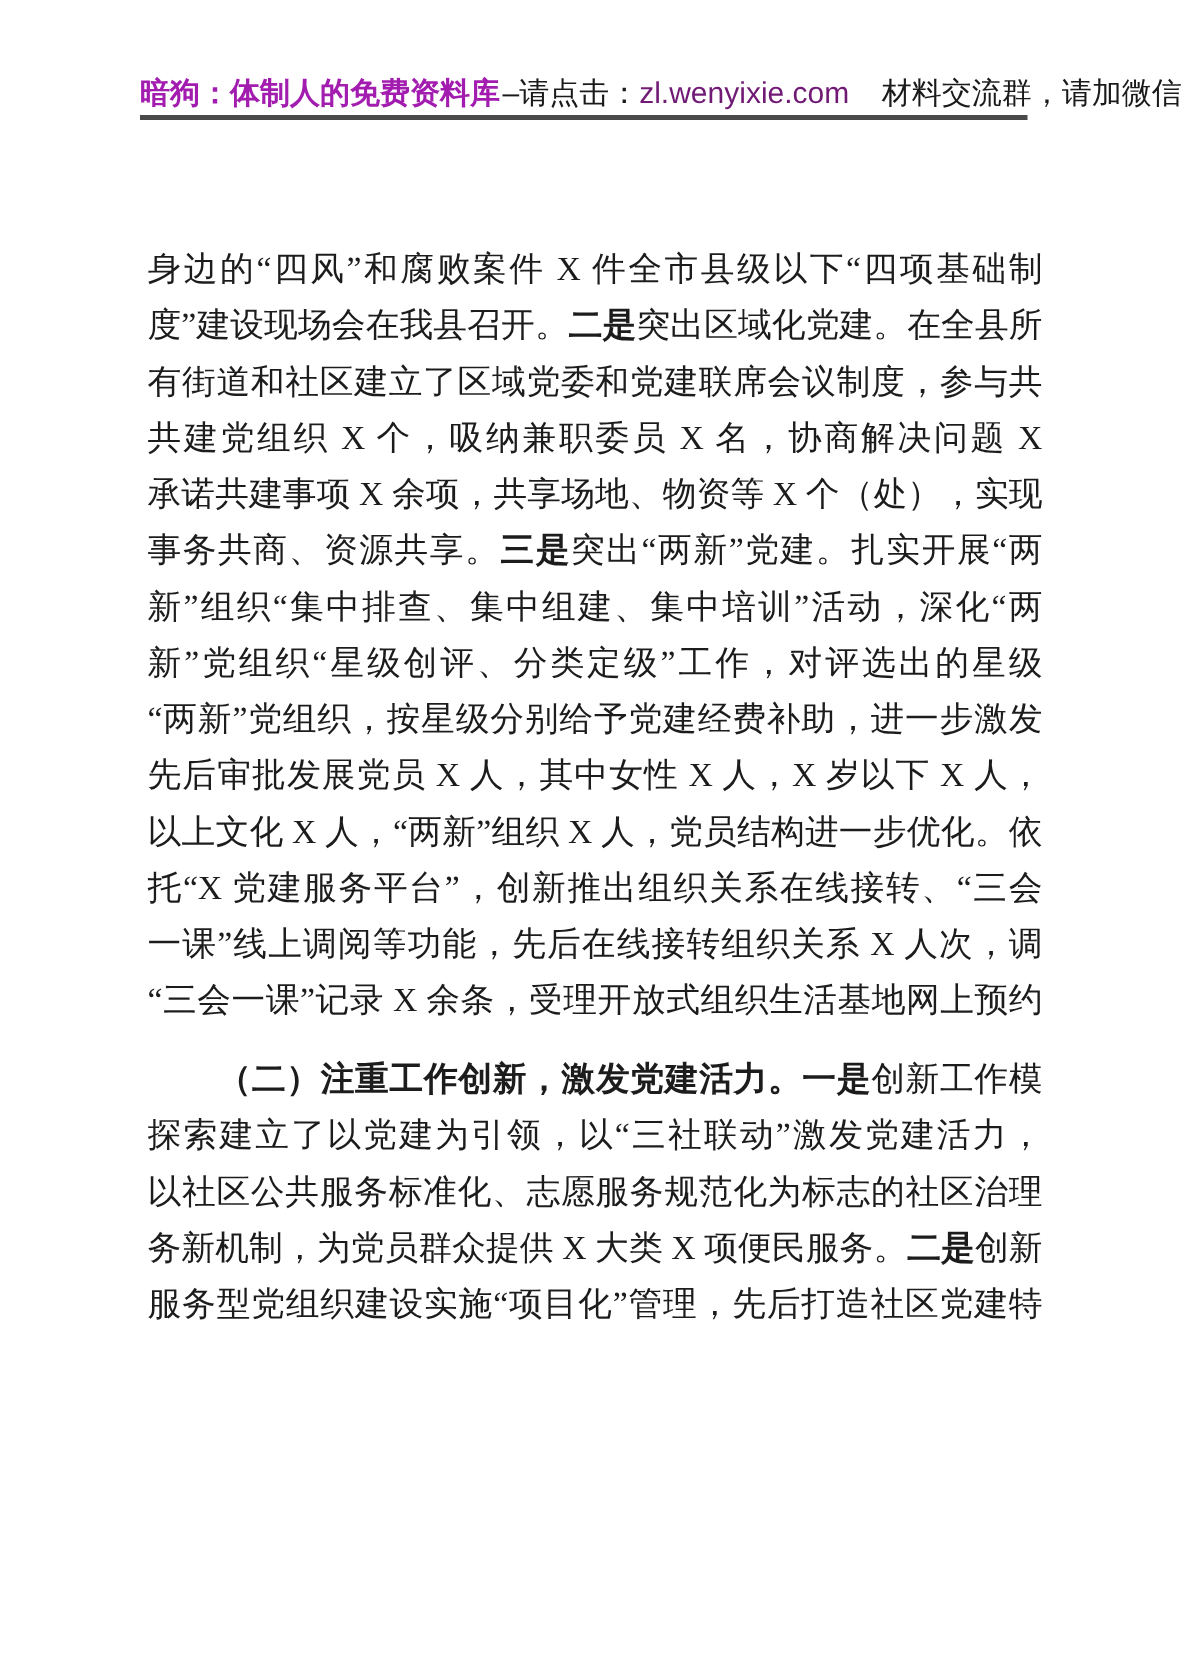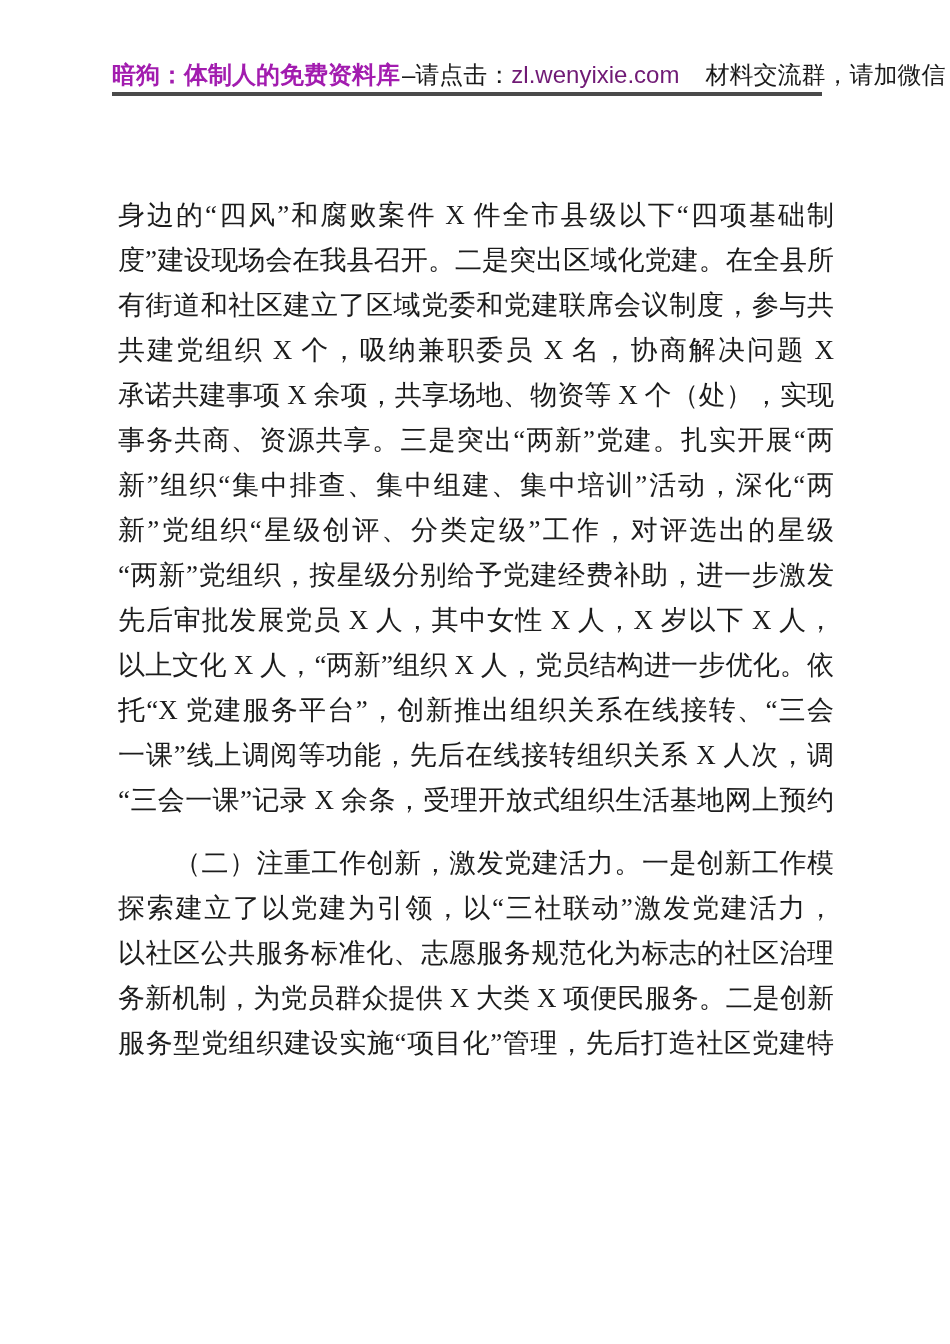--- a/index.html
+++ b/index.html
@@ -48,21 +48,21 @@
   .para-gap { margin-top: 18px; }
   .line {
     text-align: justify;
     text-align-last: left;
     white-space: normal;
     height: 45px;
     overflow: hidden;
   }
   .line.j { text-align-last: justify; }
   .line.ind { text-indent: 56px; }
-  .b { font-weight: normal; }
+  .b { font-weight: bold; }
 </style>
 </head>
 <body>
 
 <div id="page">
 
   <div id="header">
     <span class="hdr-brand" style="color: #a21caf;">暗狗：体制人的免费资料库</span><span class="hdr-cta">–请点击：</span><a class="hdr-url" style="text-decoration: none; color: #701a75;">zl.wenyixie.com</a><span class="hdr-note">材料交流群，请加微信 tizhisiri</span>
   </div>
 

